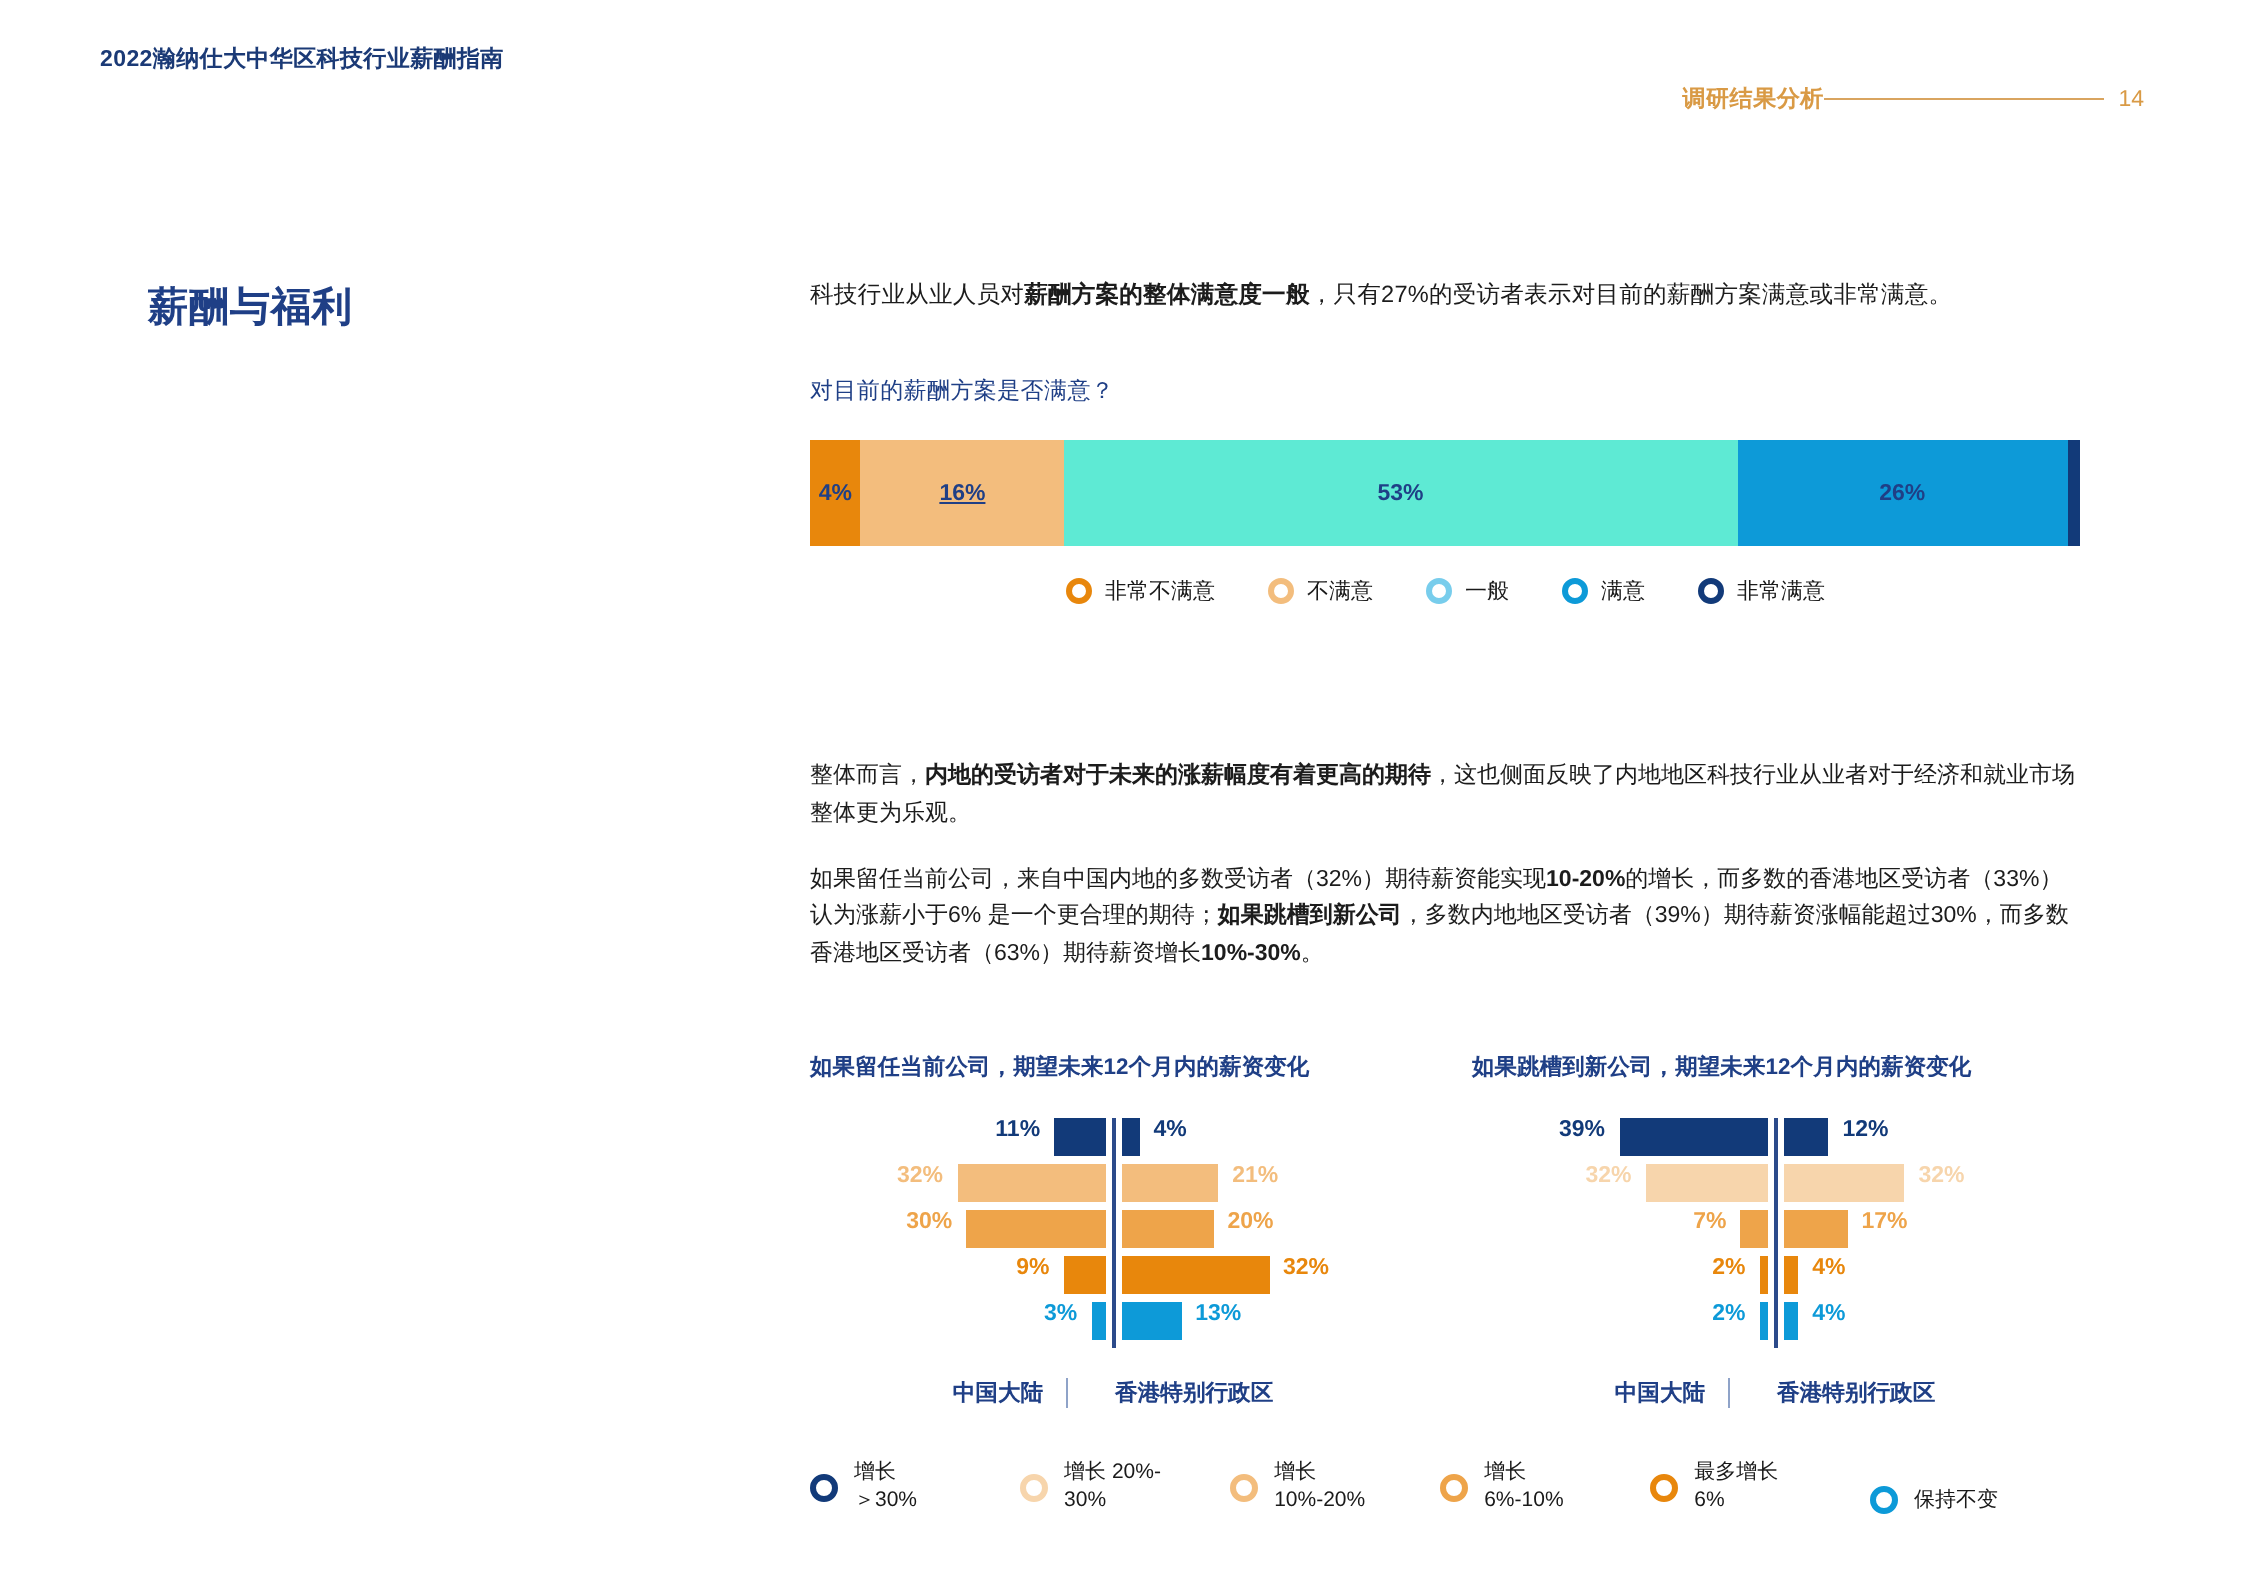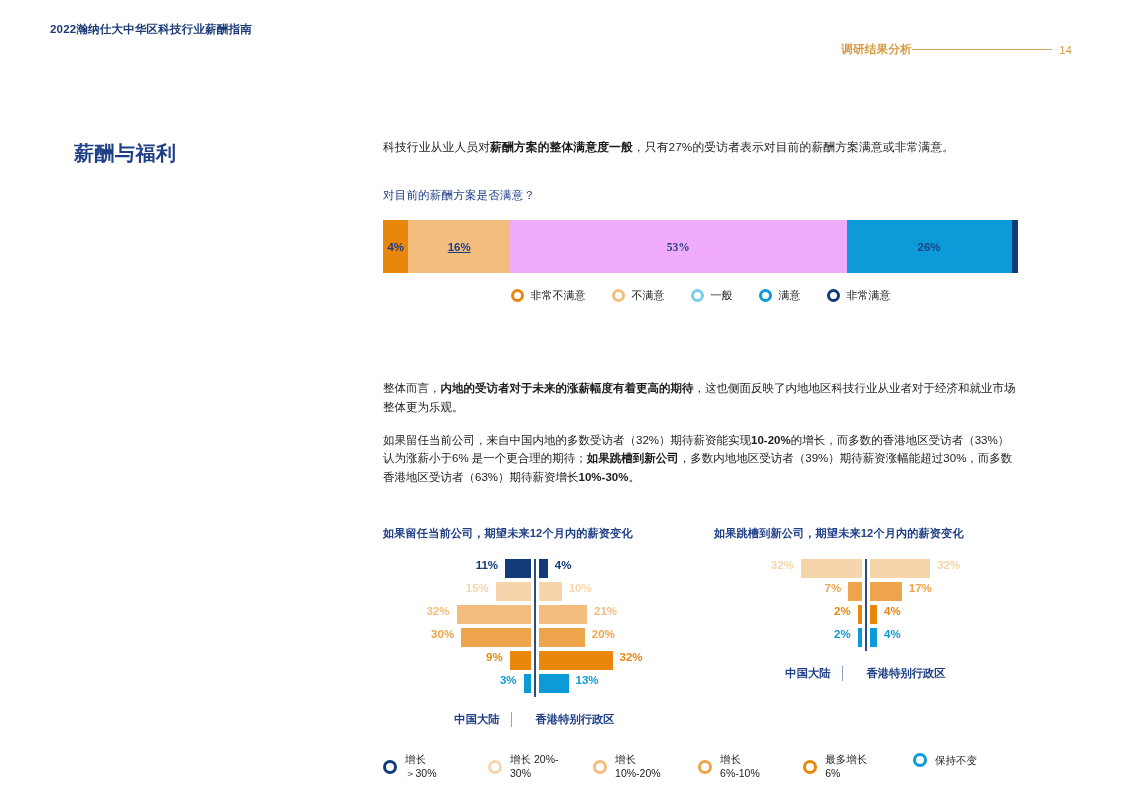--- a/index.html
+++ b/index.html
@@ -27,21 +27,21 @@
   .hdr-right .rule { width: 140px; height: 1px; background: #d9a45f; display:block; }
   .hdr-right .pg { font-size: 11.5px; font-weight: normal; color:#d99a45; width: 20px; text-align: right;}
 
   
   .sec-title {
     position: absolute; left: 74px; top: 140px;
     font-size: 20px; font-weight: bold; color: #1f3f86; letter-spacing: .5px;
   }
 
   
-  .col { position: absolute; left: 383px; top: 138px; width: 635px; }
+  .col { position: absolute; left: 405px; top: 138px; width: 635px; }
 
   .lead {
     font-size: 11.8px; line-height: 1.55; color: #1c1c1c;
     letter-spacing: .1px;
   }
   .lead b { font-weight: bold; }
 
   .chart-title {
     font-size: 11.5px; font-weight: normal; color: #1f3f86;
     margin-top: 32px; letter-spacing: .2px;
@@ -106,21 +106,21 @@
     display: flex; margin-top: 15px; align-items: center; justify-content: center;
   }
   .bf-xlabels .xl {
     font-size: 11.3px; font-weight: bold; color: #1f3f86; white-space: nowrap;
   }
   .bf-xlabels .xl.l { text-align: right; padding-right: 11px; }
   .bf-xlabels .xl.r { text-align: left; padding-left: 24px; border-left: 1px solid #8fa3c8; }
 
   
   .bl-row {
-    margin-top: 26px; display: flex; align-items: flex-start;
+    margin-top: 26px; display: flex; align-items: flex-end;
   }
   .bl-item { display: flex; align-items: center; gap: 8px; }
   .bl-item .ring2 { width: 14px; height: 14px; border-radius: 50%; border: 3.6px solid #000; background:#fff; flex: none; }
   .bl-item .lab { font-size: 10.5px; color: #1a1a1a; line-height: 1.28; }
 </style>
 </head>
 <body>
 
 <div class="page">
 
@@ -142,21 +142,21 @@
     <div class="chart-title">对目前的薪酬方案是否满意？</div>
 
     <div class="stack-wrap">
       <div class="stack" id="stackBar">
           <div class="seg" style="flex: 4 0 0px; background: rgb(232, 135, 12);">
             <span>4%</span>
           </div>
           <div class="seg" style="flex: 16 0 0px; background: rgb(243, 189, 125); text-decoration: underline;">
             <span>16%</span>
           </div>
-          <div class="seg" style="flex: 53 0 0px; background: #f0abfc; font-family: Liberation Serif, serif;">
+          <div class="seg" style="flex: 53 0 0px; background: #5eead4;">
             <span>53%</span>
           </div>
           <div class="seg" style="flex: 26 0 0px; background: rgb(13, 154, 216);">
             <span>26%</span>
           </div>
           <div class="seg tiny" style="flex: 1 0 0px; background: rgb(18, 58, 121);"></div>
         </div>
       <div class="legend-row" id="stackLegend">
           <div class="lg-item">
             <span class="ring" style="border-color: rgb(232, 135, 12);"></span>
@@ -199,30 +199,20 @@
                 <span class="bf-val" style="color: rgb(18, 58, 121);">11%</span>
                 <div class="bf-bar" style="width: 25.4375px; background: rgb(18, 58, 121);"></div>
               </div>
               <div class="bf-half right">
                 <div class="bf-bar" style="width: 9.25px; background: rgb(18, 58, 121);"></div>
                 <span class="bf-val" style="color: rgb(18, 58, 121);">4%</span>
               </div>
             </div>
             <div class="bf-row">
               <div class="bf-half left">
-                <span class="bf-val" style="color: rgb(247, 213, 172);">15%</span>
-                <div class="bf-bar" style="width: 34.6875px; background: rgb(247, 213, 172);"></div>
-              </div>
-              <div class="bf-half right">
-                <div class="bf-bar" style="width: 23.125px; background: rgb(247, 213, 172);"></div>
-                <span class="bf-val" style="color: rgb(247, 213, 172);">10%</span>
-              </div>
-            </div>
-            <div class="bf-row">
-              <div class="bf-half left">
                 <span class="bf-val" style="color: rgb(243, 189, 125);">32%</span>
                 <div class="bf-bar" style="width: 74px; background: rgb(243, 189, 125);"></div>
               </div>
               <div class="bf-half right">
                 <div class="bf-bar" style="width: 48.5625px; background: rgb(243, 189, 125);"></div>
                 <span class="bf-val" style="color: rgb(243, 189, 125);">21%</span>
               </div>
             </div>
             <div class="bf-row">
               <div class="bf-half left">
@@ -260,20 +250,30 @@
           <span class="xl r">香港特别行政区</span>
         </div>
       </div>
 
       <div class="bf-block">
         <div class="bf-title">如果跳槽到新公司，期望未来12个月内的薪资变化</div>
         <div class="bf-rows" id="bf2">
             <div class="bf-axis"></div>
             <div class="bf-row">
               <div class="bf-half left">
+                <span class="bf-val" style="color: rgb(18, 58, 121);">39%</span>
+                <div class="bf-bar" style="width: 74px; background: rgb(18, 58, 121);"></div>
+              </div>
+              <div class="bf-half right">
+                <div class="bf-bar" style="width: 22.7692px; background: rgb(18, 58, 121);"></div>
+                <span class="bf-val" style="color: rgb(18, 58, 121);">12%</span>
+              </div>
+            </div>
+            <div class="bf-row">
+              <div class="bf-half left">
                 <span class="bf-val" style="color: rgb(247, 213, 172);">32%</span>
                 <div class="bf-bar" style="width: 60.7179px; background: rgb(247, 213, 172);"></div>
               </div>
               <div class="bf-half right">
                 <div class="bf-bar" style="width: 60.7179px; background: rgb(247, 213, 172);"></div>
                 <span class="bf-val" style="color: rgb(247, 213, 172);">32%</span>
               </div>
             </div>
             <div class="bf-row">
               <div class="bf-half left">

